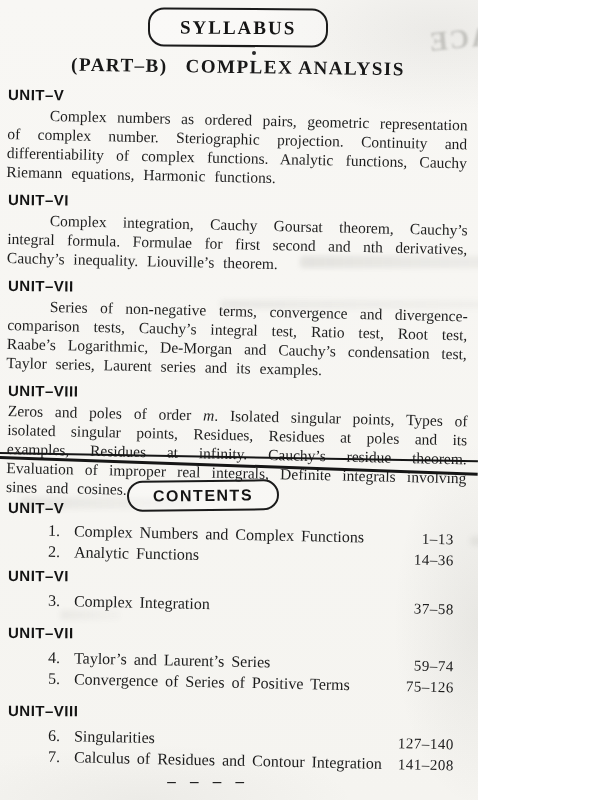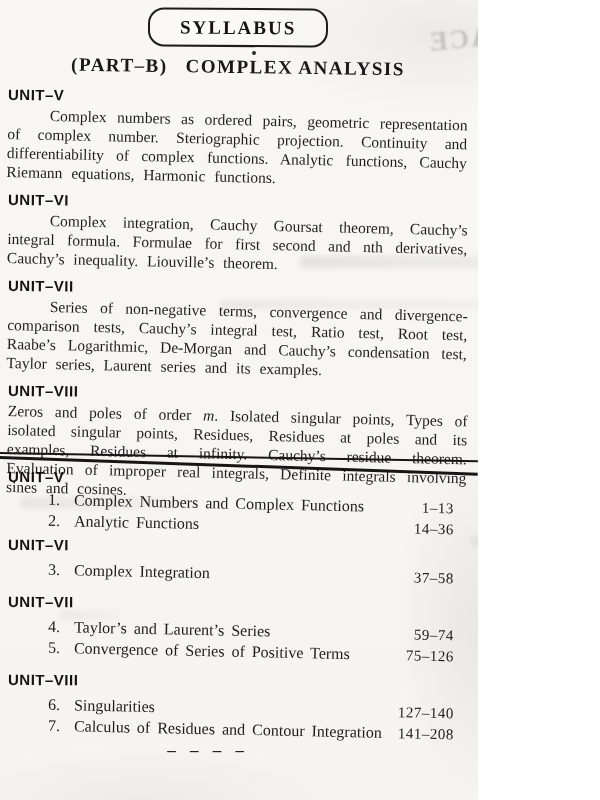--- a/index.html
+++ b/index.html
@@ -147,20 +147,23 @@
 
     <div class="unit-h sp">UNIT–VIII</div>
     <div class="para"><span>Zeros and poles of order </span><span class="ital">m</span><span>. Isolated singular points, Types of isolated singular points, Residues, Residues at poles and its examples, Residues at infinity. Cauchy’s residue theorem. Evaluation of improper real integrals, Definite integrals involving sines and cosines.</span></div>
   </div>
 
   <div class="rule r1"></div>
   <div class="rule r2"></div>
 
   <div class="contents">
 
+    <div class="cbadge-wrap">
+      <span class="cbadge">CONTENTS</span>
+    </div>
 
     <div class="toc-unit-h m1">UNIT–V</div>
 
     <div class="toc-row first">
       <span class="toc-num">1.</span>
       <span class="toc-title">Complex Numbers and Complex Functions</span>
       <span class="toc-pages">1–13</span>
     </div>
     <div class="toc-row next">
       <span class="toc-num">2.</span>

